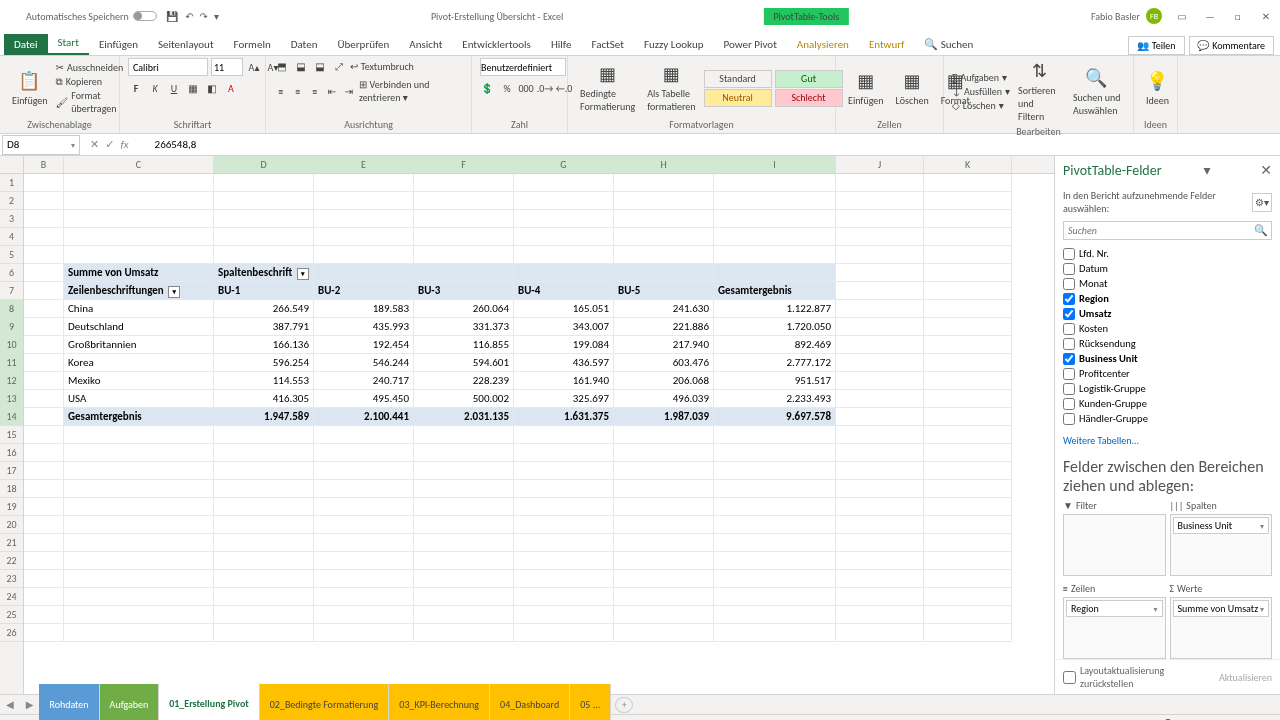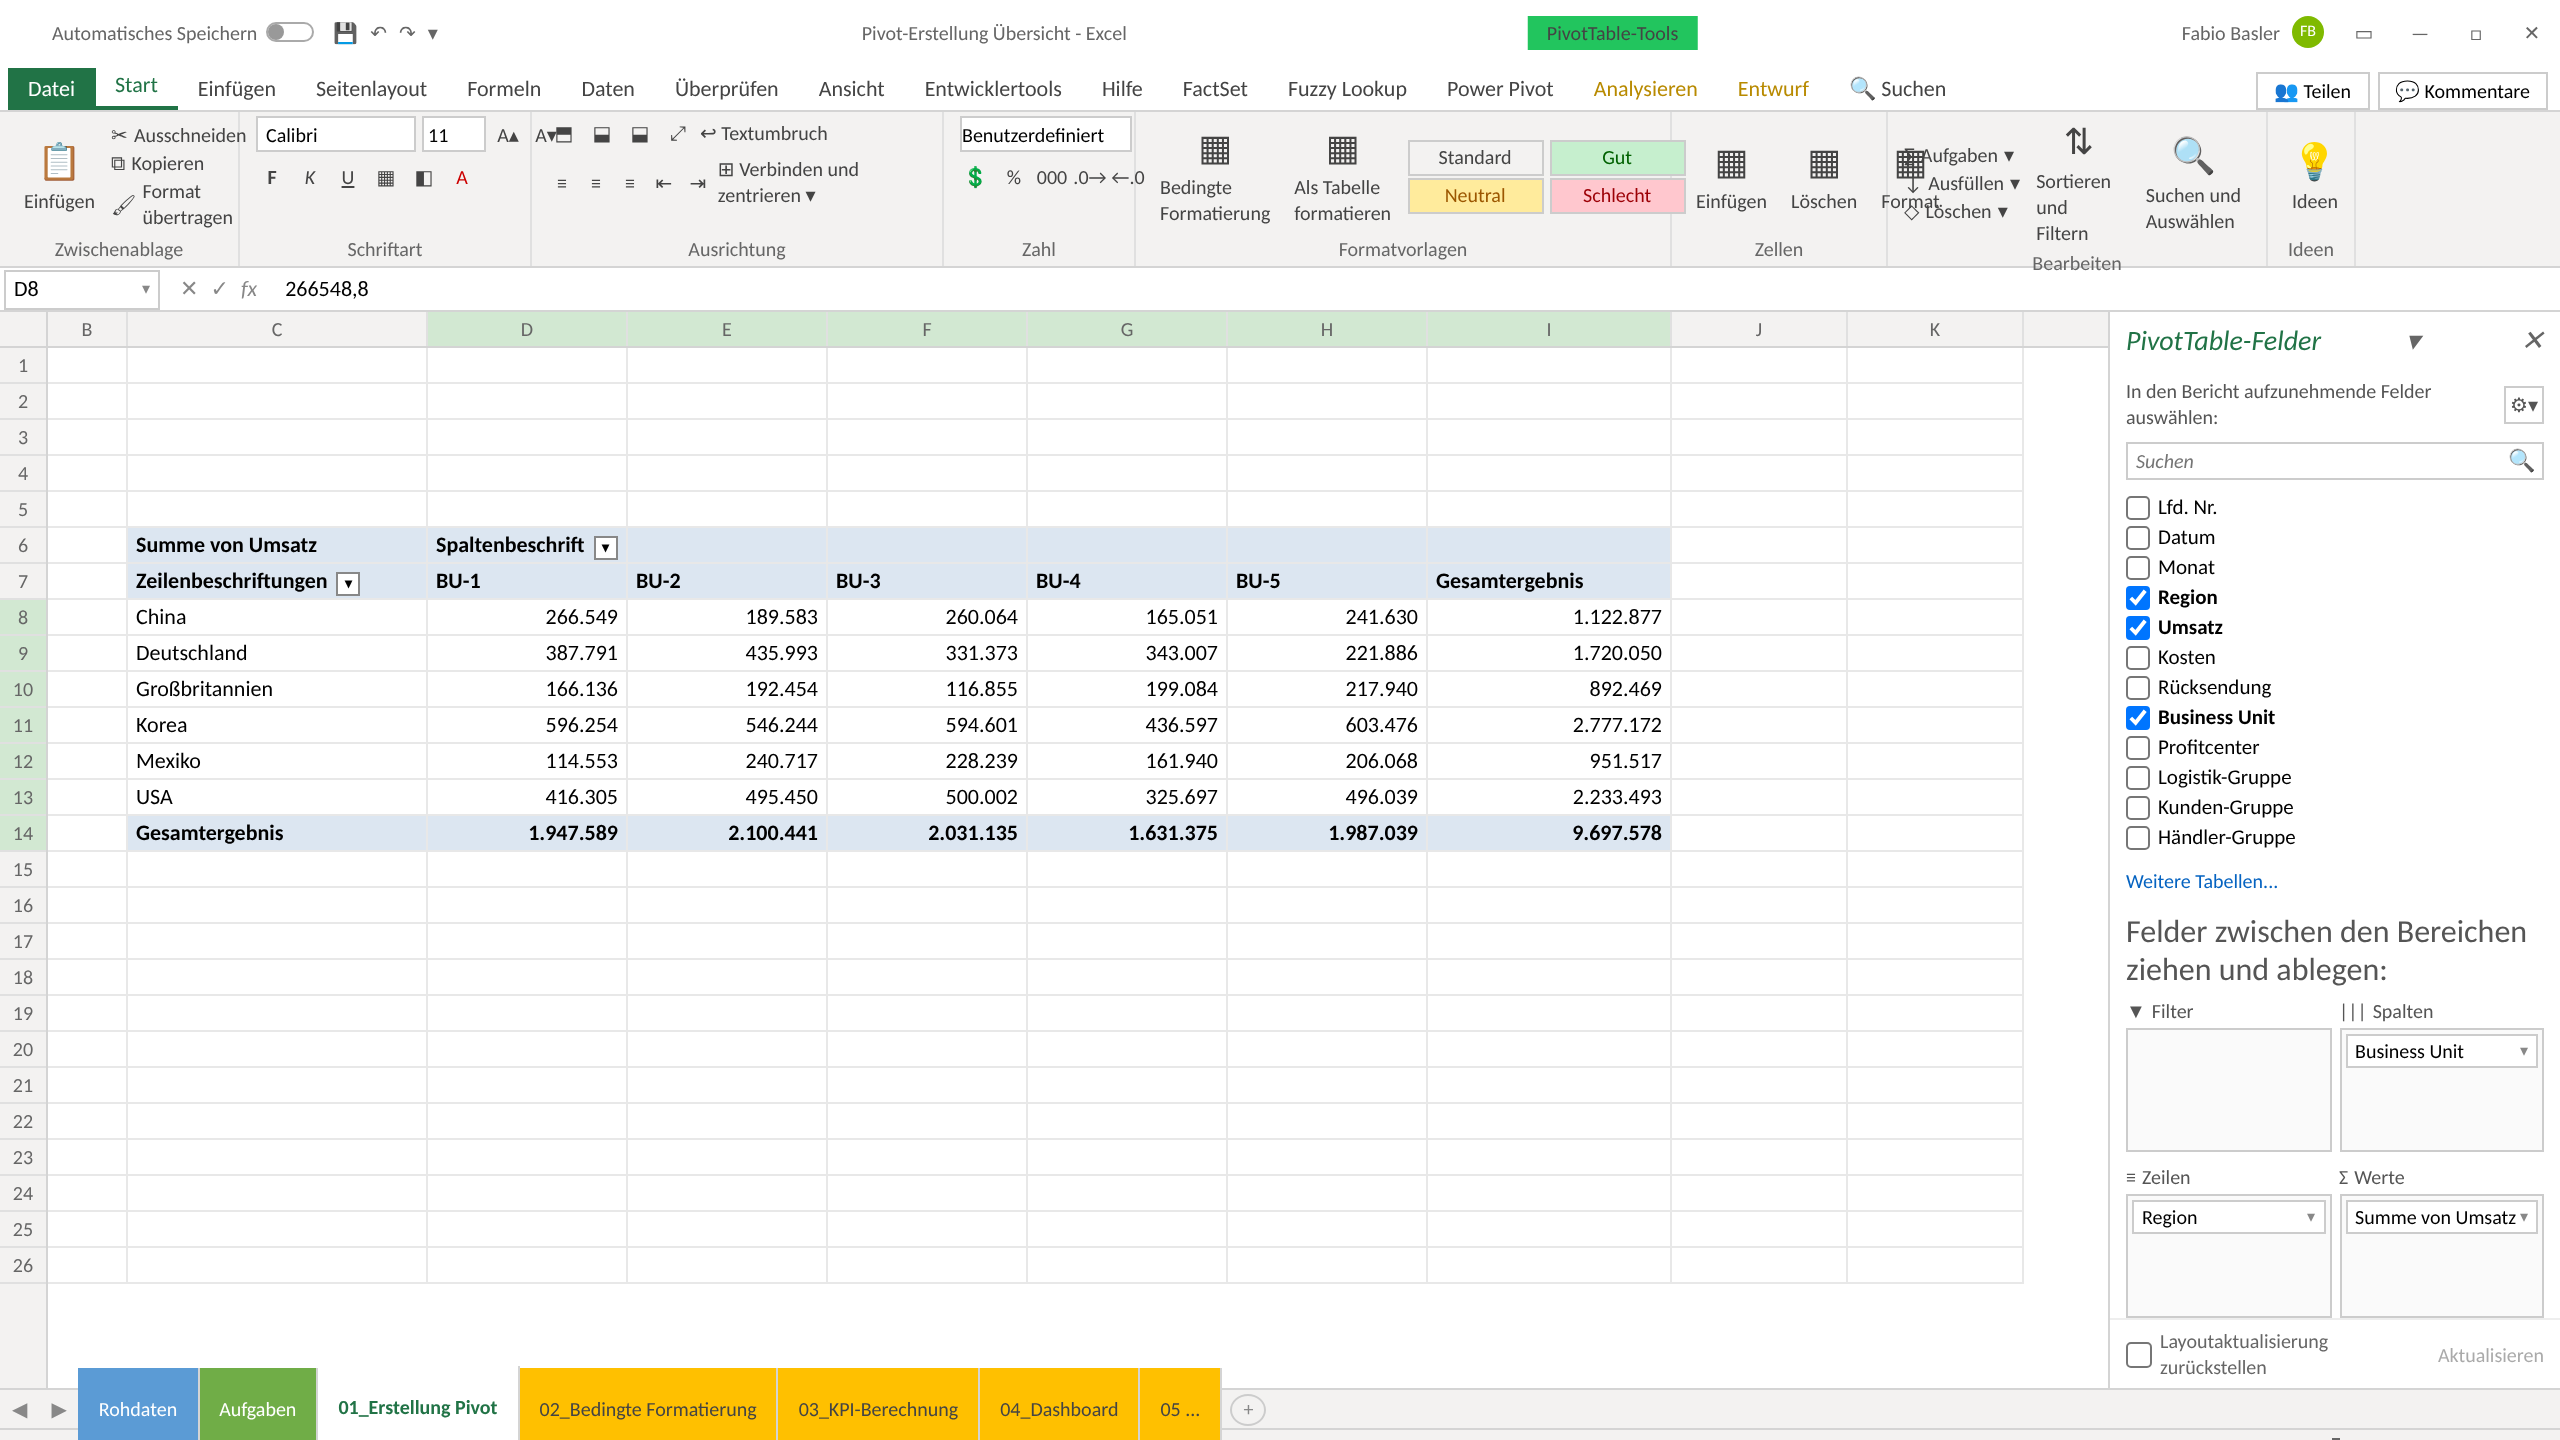--- a/index.html
+++ b/index.html
@@ -43,21 +43,21 @@
 .style-box.good { background:#c6efce; color:#006100; }
 .style-box.neutral { background:#ffeb9c; color:#9c5700; }
 .style-box.bad { background:#ffc7ce; color:#9c0006; }
 .vstack { display:flex; flex-direction:column; gap:1px; }
 
 
 .fbar { height:22px; display:flex; align-items:center; border-bottom:1px solid #d4d4d4; font-size:11px; }
 .namebox { width:78px; height:20px; border:1px solid #ccc; margin:1px 2px; padding:0 4px; display:flex; align-items:center; background:#fff; }
 .namebox::after { content:'▾'; margin-left:auto; color:#888; font-size:8px; }
 .fx-btns { display:flex; gap:6px; padding:0 8px; color:#888; }
-.fx-input { flex:1; padding:0 6px; }
+.fx-input { flex:1; padding:0 6px;margin-left:12px; }
 
 
 .sheet-wrap { display:flex; height:calc(100% - 20px - 24px - 78px - 22px - 20px - 18px); }
 
 
 .grid { flex:1; position:relative; overflow:hidden; display:flex; }
 .row-hdrs { width:24px; background:#f3f2f1; border-right:1px solid #d4d4d4; }
 .col-hdrs { height:18px; display:flex; background:#f3f2f1; border-bottom:1px solid #d4d4d4; }
 .row-hdr { height:18px; text-align:center; font-size:10px; color:#666; border-bottom:1px solid #e0e0e0; line-height:18px; }
 .col-hdr { border-right:1px solid #e0e0e0; text-align:center; font-size:10px; color:#666; line-height:18px; }
@@ -70,21 +70,21 @@
 .pivot-colhdr { background:#dce6f1; font-weight:bold; text-align:left; }
 .pivot-val { text-align:right; }
 .pivot-total { background:#dce6f1; font-weight:bold; }
 .filter-btn { display:inline-block; width:12px; height:12px; border:1px solid #888; background:#fff; margin-left:2px; font-size:7px; text-align:center; line-height:10px; }
 
 
 .cB{width:40px}.cC{width:150px}.cD{width:100px}.cE{width:100px}.cF{width:100px}.cG{width:100px}.cH{width:100px}.cI{width:122px}.cJ{width:88px}.cK{width:88px}
 
 
 .pane { width:226px; border-left:1px solid #d4d4d4; background:#fff; display:flex; flex-direction:column; font-size:11px; }
-.pane-hdr { display:flex; align-items:center; padding:6px 8px; font-size:14px; color:#217346;font-style:italic; }
+.pane-hdr { display:flex; align-items:center; padding:6px 8px; font-size:14px; color:#217346; }
 .pane-hdr .close { margin-left:auto; color:#666; }
 .pane-sub { padding:4px 8px; display:flex; align-items:center; gap:4px; font-size:10px; color:#555; }
 .pane-sub .cog { margin-left:auto; border:1px solid #ccc; padding:2px; }
 .pane-search { margin:2px 8px; position:relative; }
 .pane-search input { width:100%; border:1px solid #ccc; padding:2px 18px 2px 4px; font-size:10px; color:#888; font-style:italic; }
 .pane-search .sicon { position:absolute; right:4px; top:3px; color:#888; }
 .fields { padding:4px 8px; flex:0 0 auto; }
 .field-item { display:flex; align-items:center; gap:4px; padding:1px 0; font-size:10.5px; }
 .field-item input { width:12px; height:12px; }
 .field-item.checked { font-weight:bold; }

